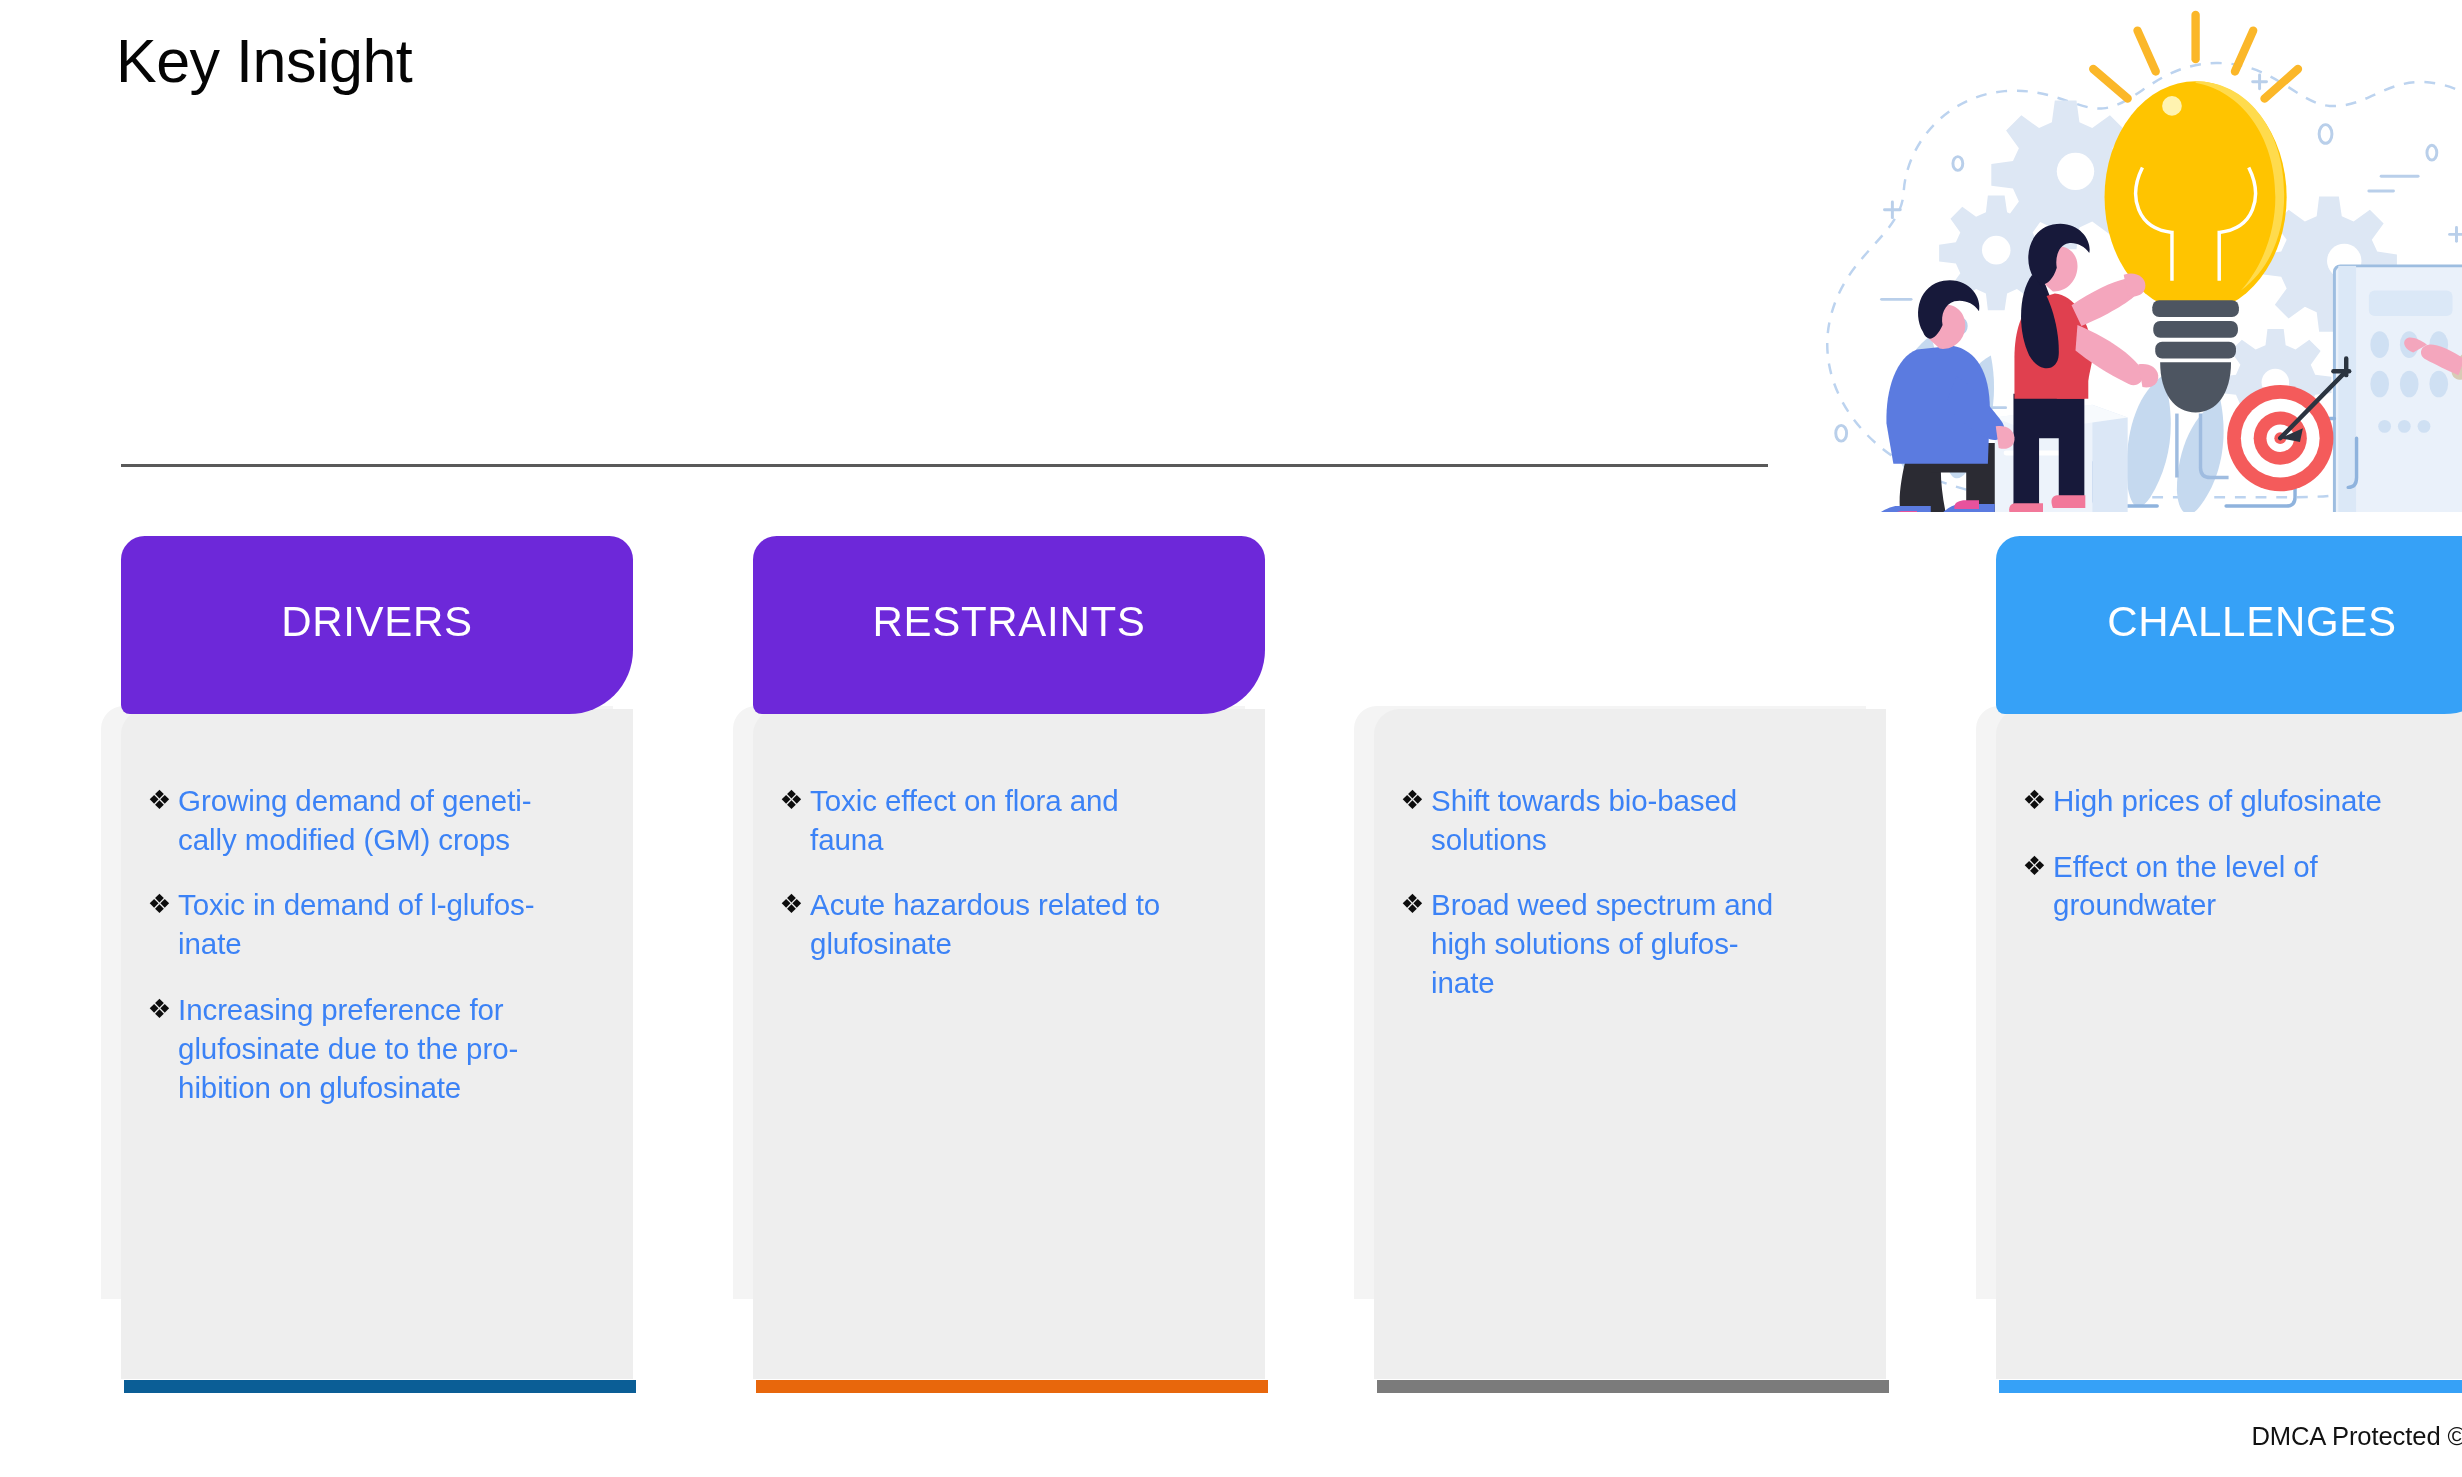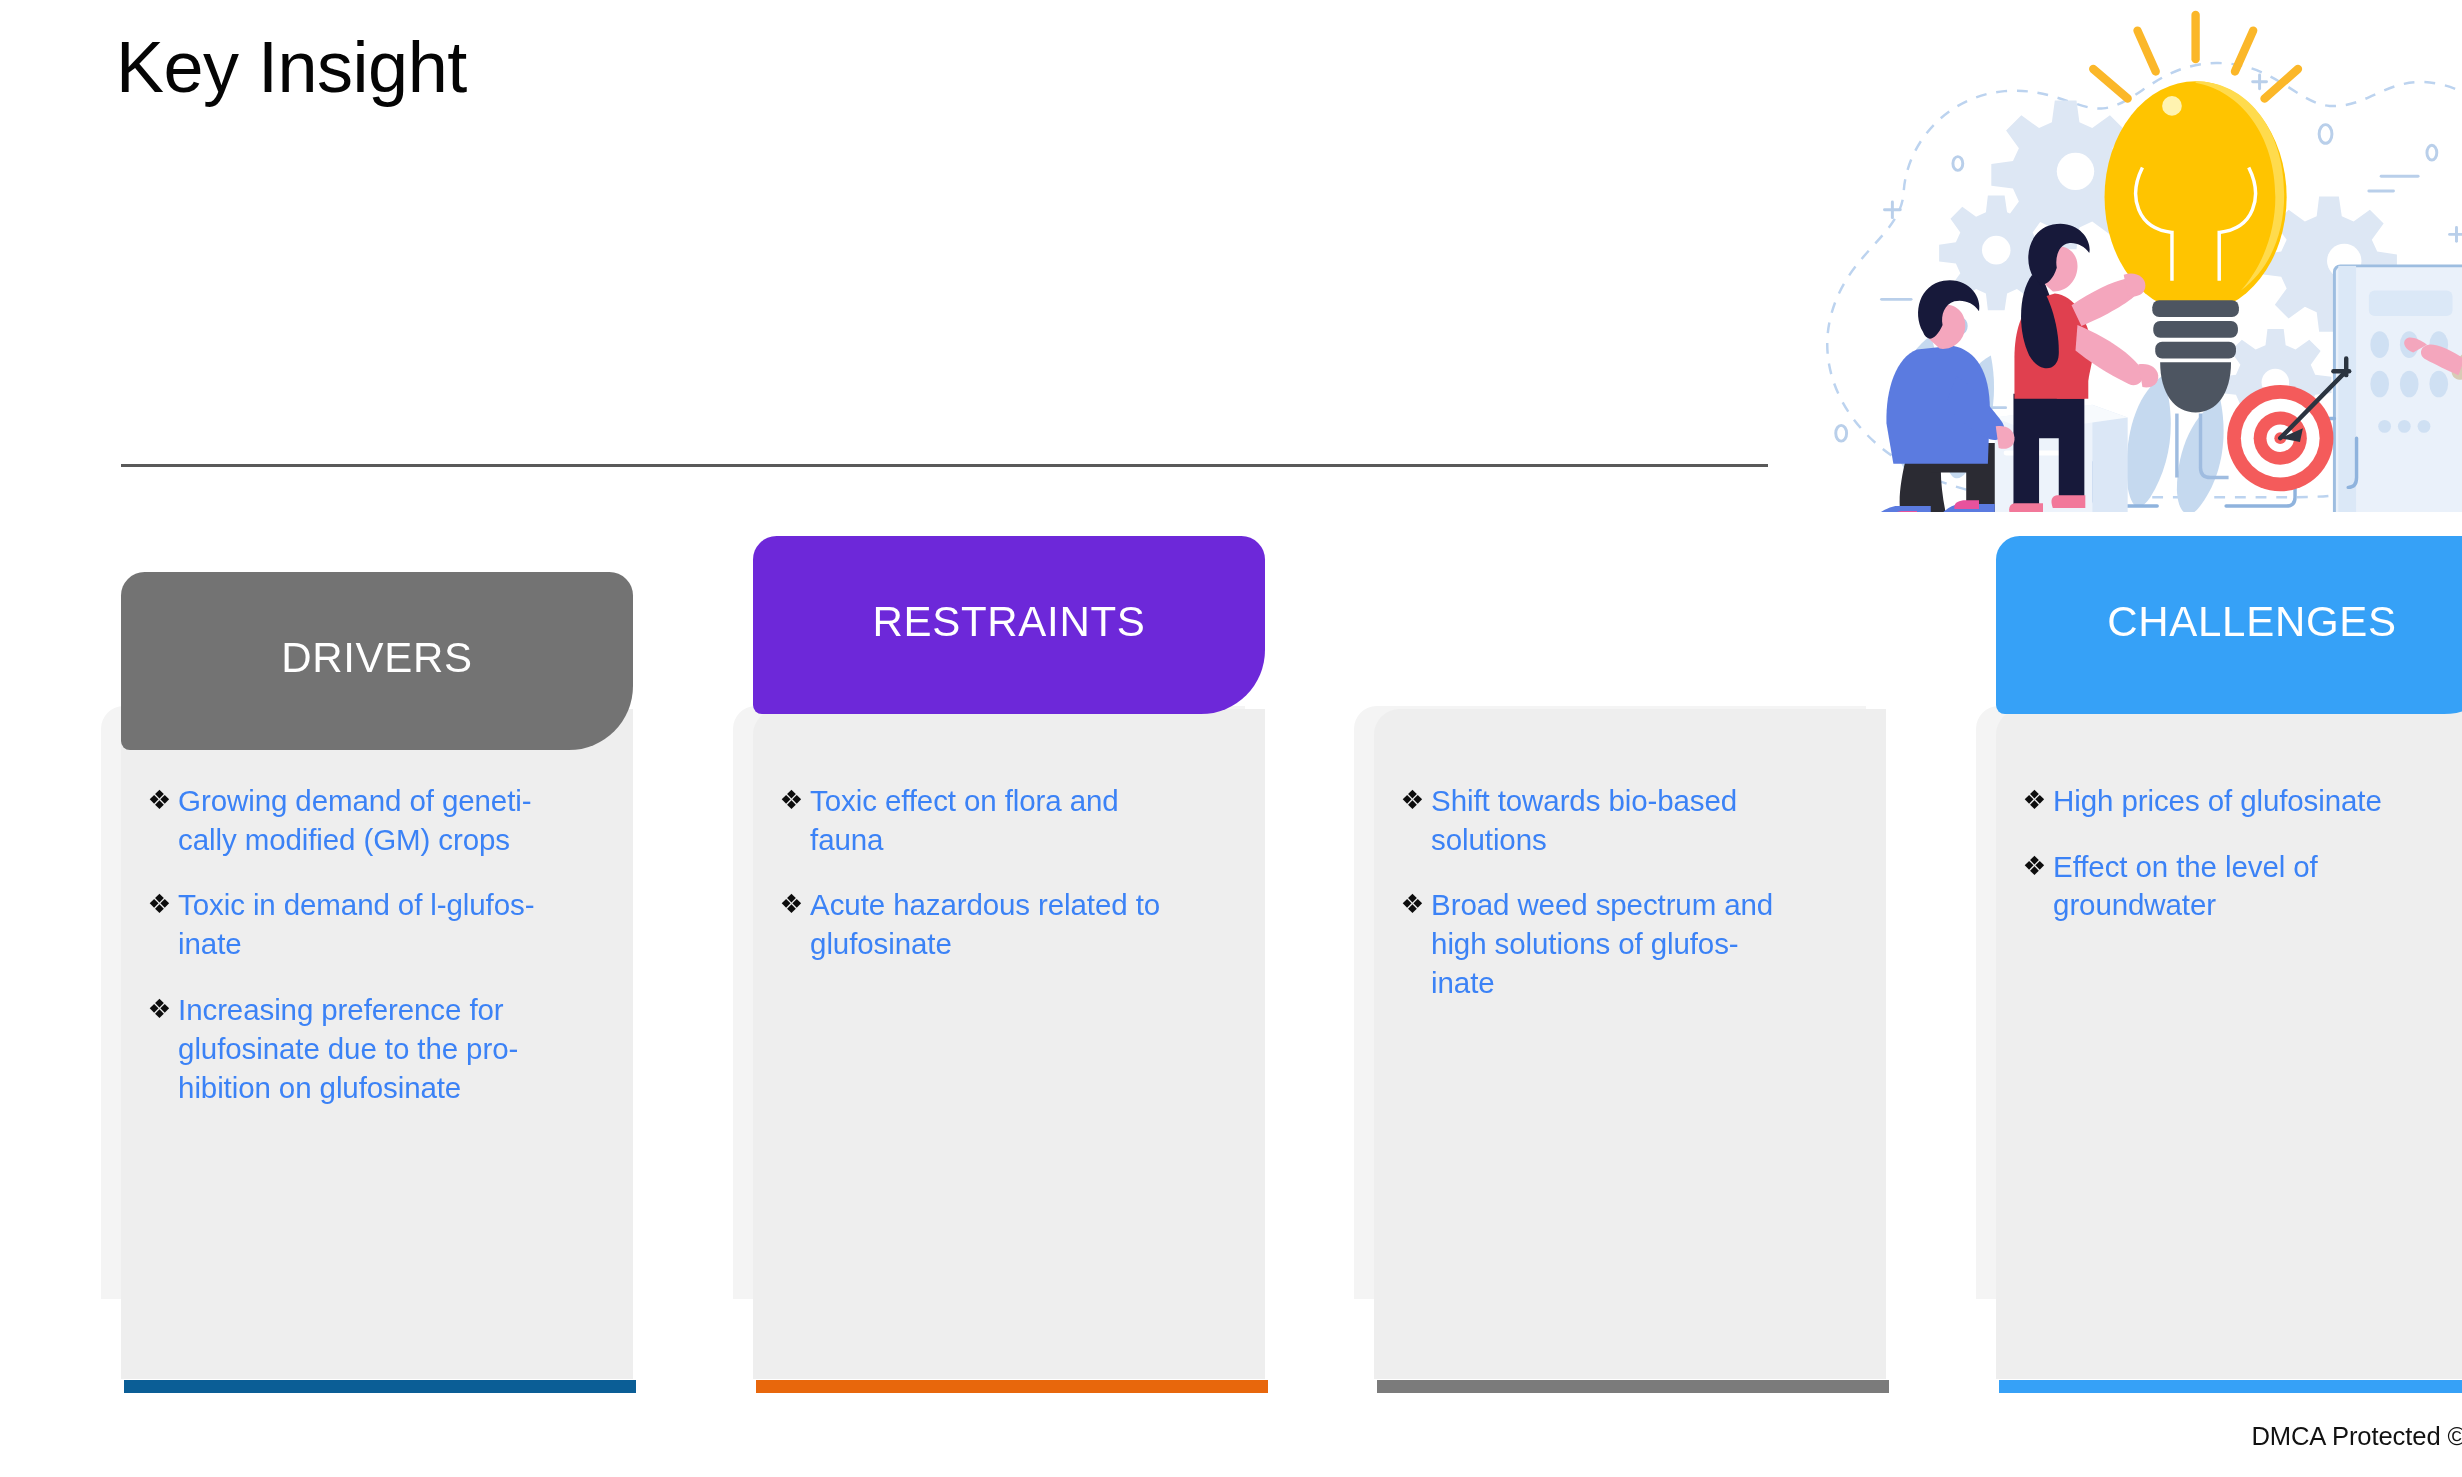--- a/index.html
+++ b/index.html
@@ -9,21 +9,21 @@
     background:#ffffff;
     font-family:"Liberation Sans", sans-serif;
     overflow:hidden;position:relative;
     -webkit-font-smoothing:antialiased;
   }
   .canvas{position:absolute;inset:0;width:2626px;height:1477px;}
 
   
   .page-title{
     position:absolute;left:116px;top:30.5px;
-    font-size:72px;line-height:1.0;
+    font-size:61px;line-height:1.0;
     font-weight:300;color:#050505;
     letter-spacing:-0.5px;white-space:nowrap;
   }
   .page-subtitle{
     position:absolute;left:118px;top:223px;
     width:1246px;
     font-size:36px;line-height:1.42;
     font-weight:400;color:#111111;
     letter-spacing:-0.1px;
   }
@@ -287,21 +287,21 @@
       </g>
 
       <line x1="60" y1="1046" x2="1650" y2="1046" stroke="#a8c3e5" stroke-width="7" stroke-linecap="round"></line>
     </svg>
   </div>
 
   <div class="cards">
       <div class="card" style="left: 121px;">
         <div class="ghost"></div>
         <div class="body"></div>
-        <div class="head" style="background: #737373; margin-top: 36px;">
+        <div class="head" style="background: #6d28d9;">
           <span class="head-label">DRIVERS</span>
         </div>
         <div class="bullets">
           <div class="bullet">
             <span class="glyph">❖</span>
             <span class="txt">Growing demand of geneti-
 cally modified (GM) crops</span>
           </div>
           <div class="bullet">
             <span class="glyph">❖</span>

